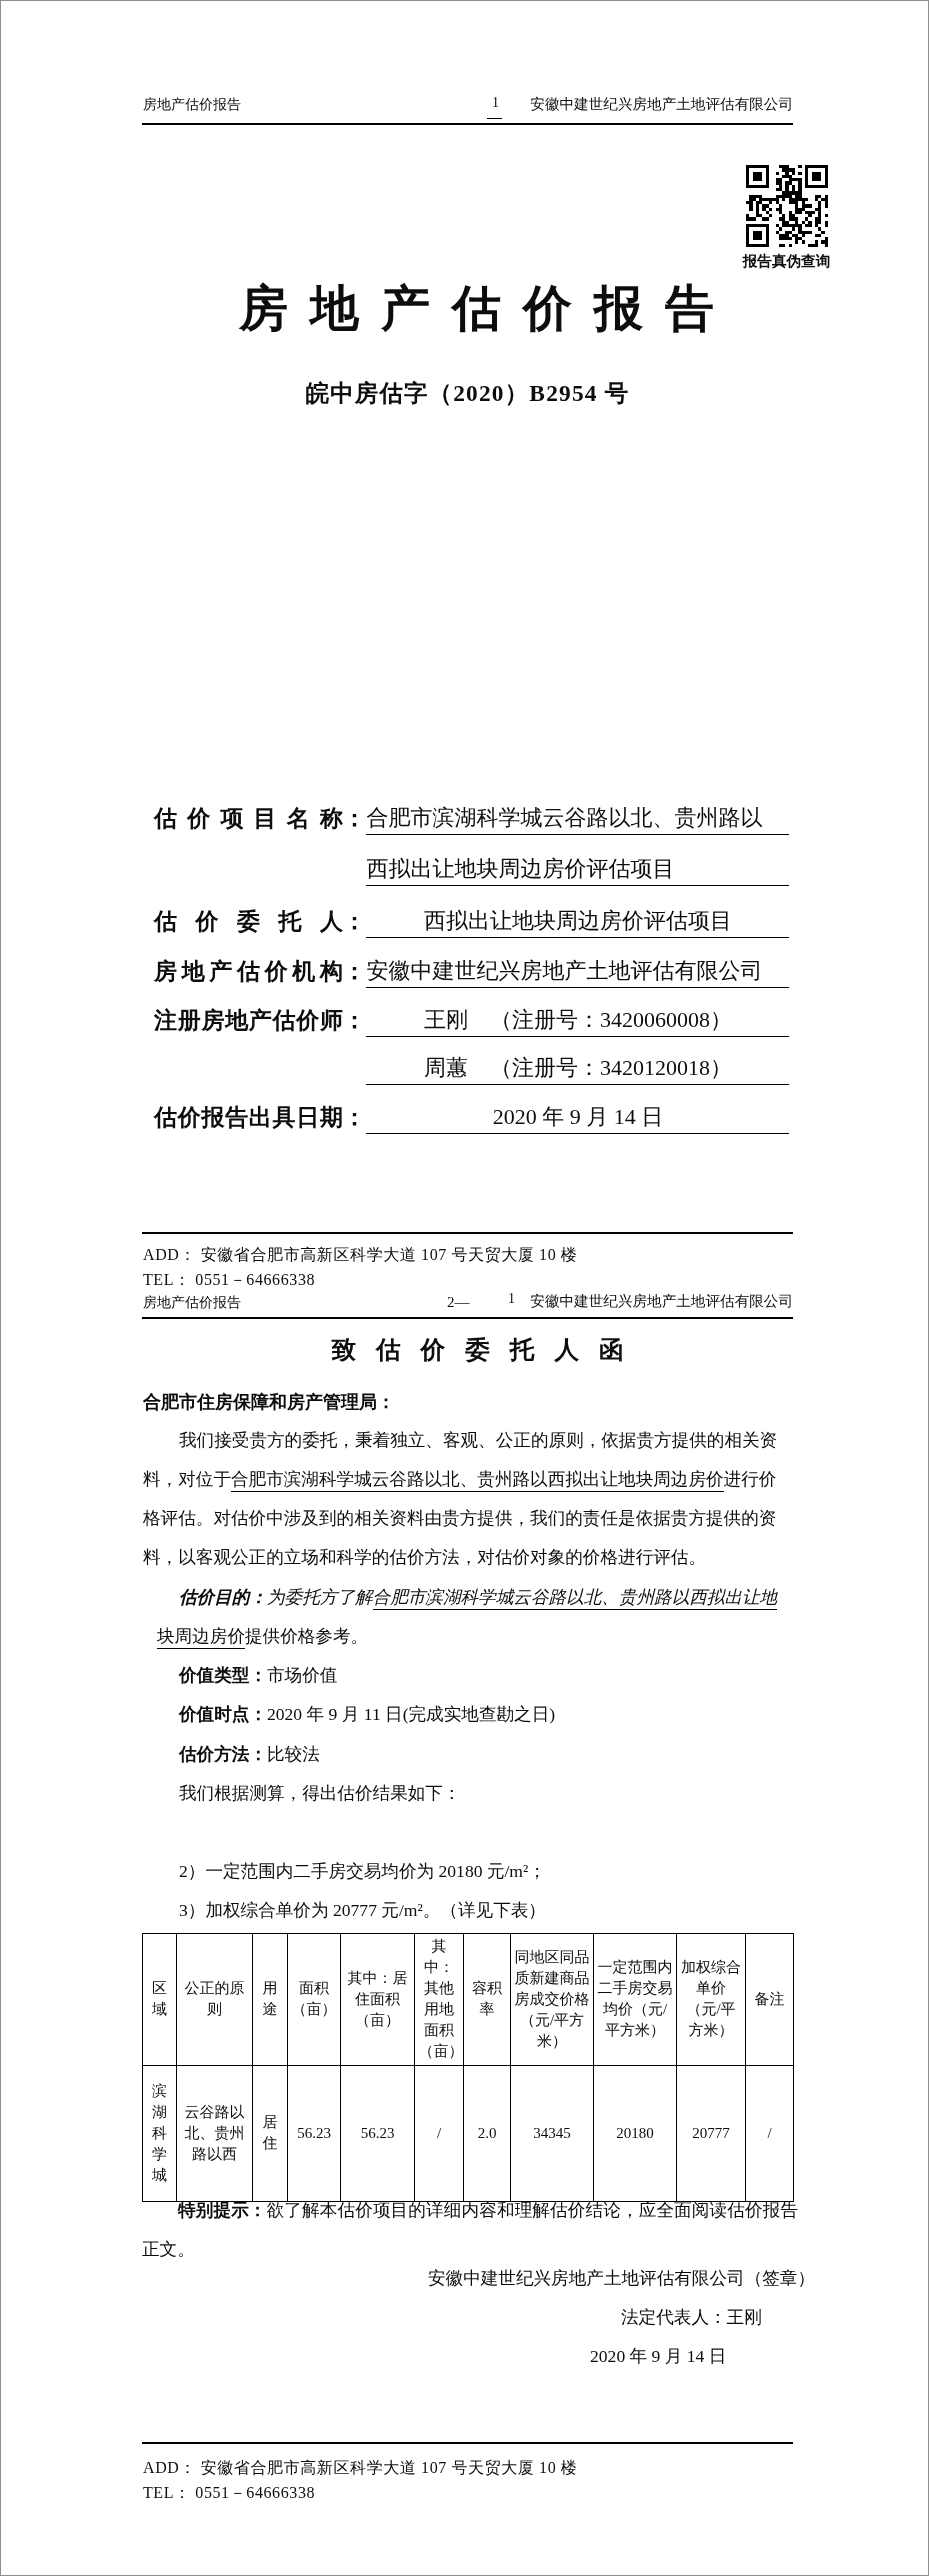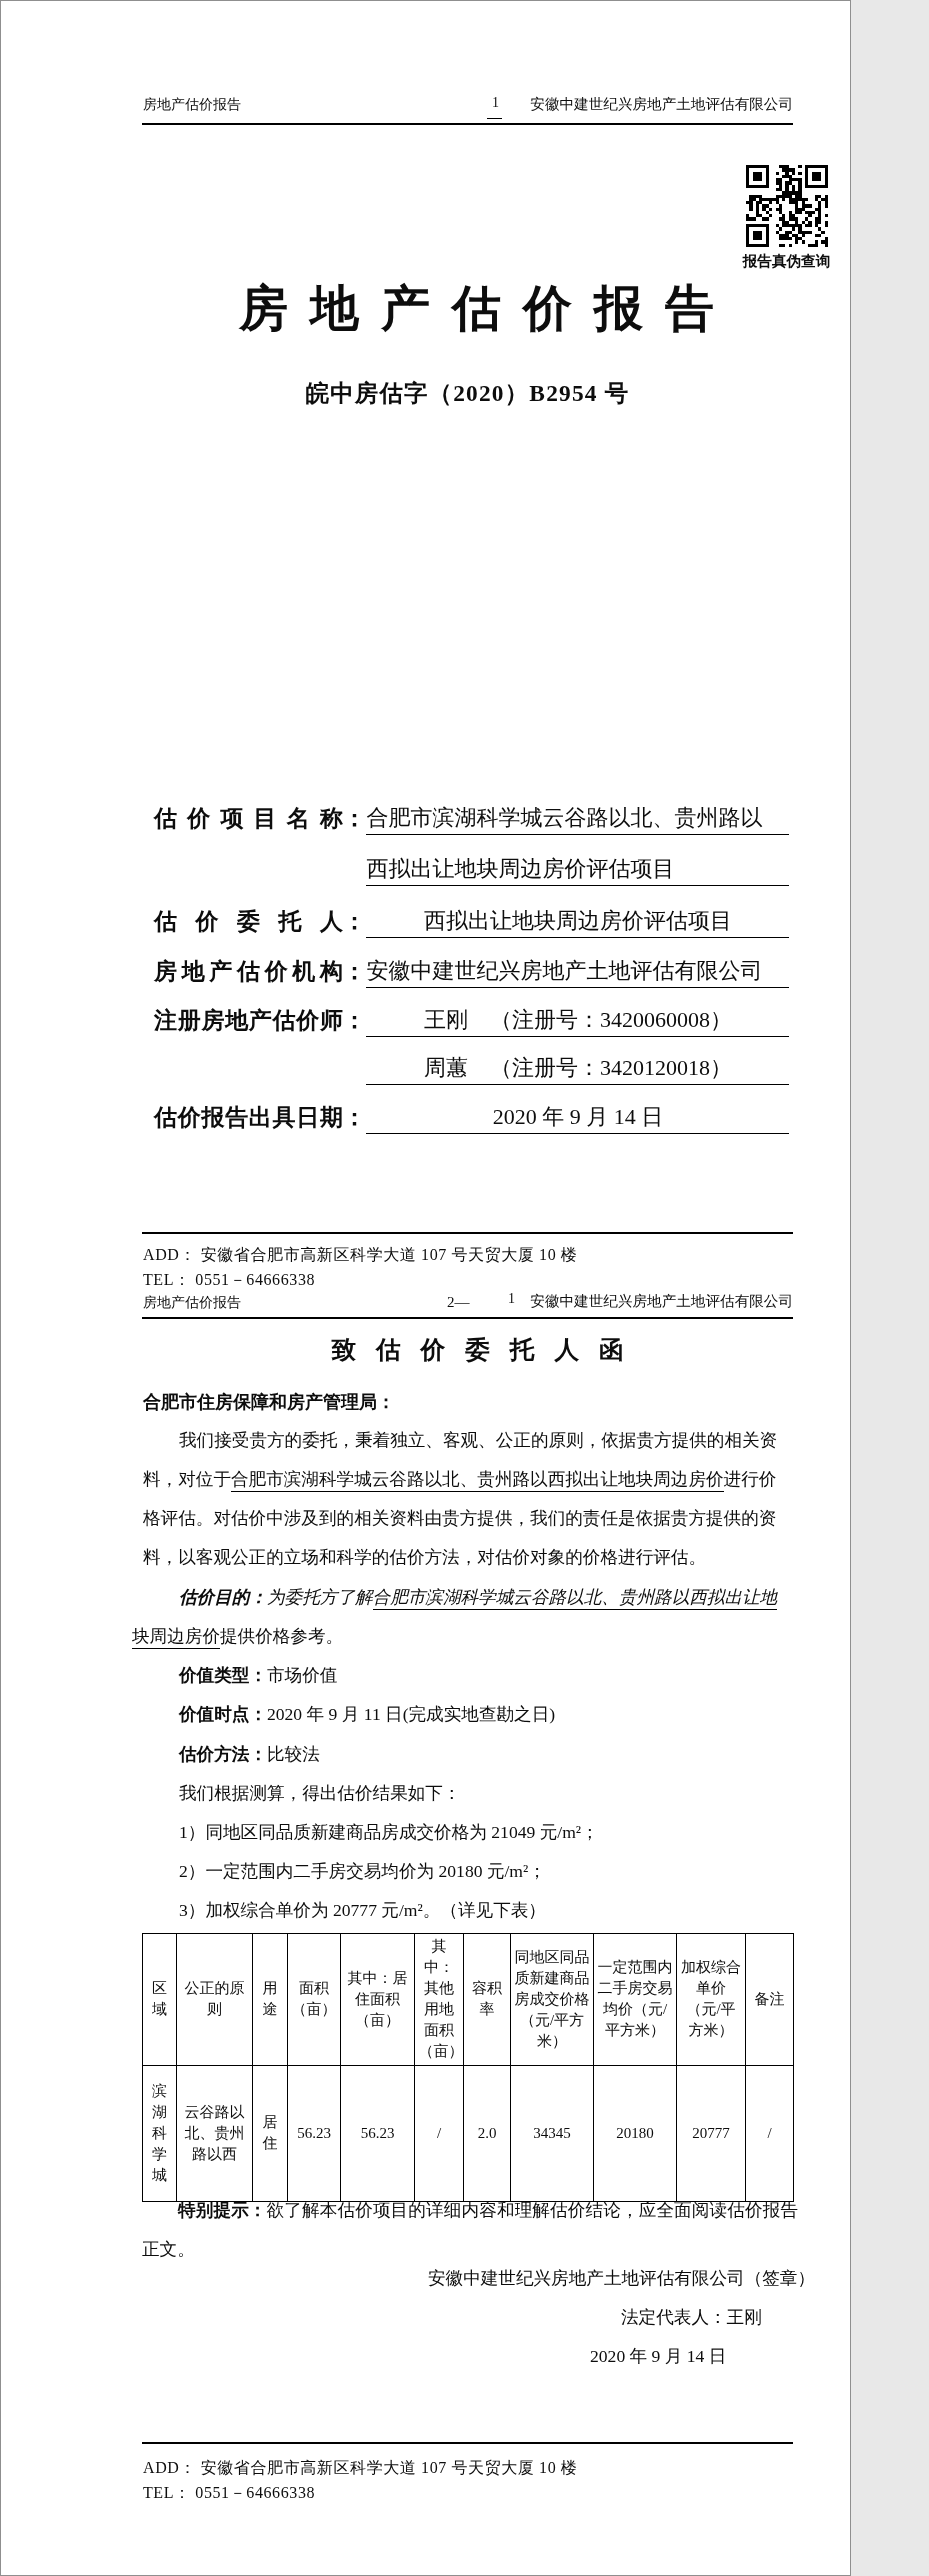--- a/index.html
+++ b/index.html
@@ -1,17 +1,17 @@
 <!DOCTYPE html>
 <html style="font-size:9.4px"><head>
 <meta charset="utf-8">
 <style>
   html,body{margin:0;padding:0;background:#e8e8e8;}
   body{font-family:"Liberation Serif","DejaVu Serif",serif;color:#0d0d0d;}
-  #sheet{position:relative;width:851px;height:2576px;background:#ffffff;
+  #sheet{position:relative;width:929px;height:2576px;background:#ffffff;
          border:0.6px solid #8f8f8f;box-sizing:border-box;overflow:hidden;}
   .abs{position:absolute;}
   .b{font-weight:bold;}
   .nw{white-space:nowrap;}
   .ctr{text-align:center;}
   .rt{text-align:right;}
   .rule{background:#000;}
   
   .hsm{font-size:14px;}
   .hco{font-size:14.6px;}
@@ -318,36 +318,35 @@
   <div class="abs bl" style="left:178px;top:1427px;">我们接受贵方的委托，秉着独立、客观、公正的原则，依据贵方提供的相关资</div>
   <div class="abs bl" style="left:142px;top:1466px;">
     <span>料，对位于</span><span class="u">合肥市滨湖科学城云谷路以北、贵州路以西拟出让地块周边房价</span><span>进行价</span>
   </div>
   <div class="abs bl" style="left:142px;top:1505px;">格评估。对估价中涉及到的相关资料由贵方提供，我们的责任是依据贵方提供的资</div>
   <div class="abs bl" style="left:142px;top:1544px;">料，以客观公正的立场和科学的估价方法，对估价对象的价格进行评估。</div>
 
   <div class="abs bl" style="left:178px;top:1584px;font-style:italic;">
     <span class="b">估价目的：</span><span>为委托方了解</span><span class="u">合肥市滨湖科学城云谷路以北、贵州路以西拟出让地</span>
   </div>
-  <div class="abs bl" style="left:131px;top:1623px;">
+  <div class="abs bl" style="left:156px;top:1623px;">
     <span class="u">块周边房价</span><span>提供价格参考。</span>
   </div>
 
   <div class="abs bl" style="left:178px;top:1662px;">
     <span class="b">价值类型：</span><span>市场价值</span>
   </div>
   <div class="abs bl" style="left:178px;top:1701px;">
     <span class="b">价值时点：</span><span>2020 年 9 月 11 日(完成实地查勘之日)</span>
   </div>
   <div class="abs bl" style="left:178px;top:1741px;">
     <span class="b">估价方法：</span><span>比较法</span>
   </div>
   <div class="abs bl" style="left:178px;top:1780px;">我们根据测算，得出估价结果如下：</div>
 
-  <div class="abs bl" style="left:178px;top:1819px;">1）同地区同品质新建商品房成交价格为 21049 元/m²；</div>
   <div class="abs bl" style="left:178px;top:1858px;">2）一定范围内二手房交易均价为 20180 元/m²；</div>
   <div class="abs bl" style="left:178px;top:1897px;">3）加权综合单价为 20777 元/m²。（详见下表）</div>
 
   <table class="rpt abs" style="left:141px;top:1932px;">
     <colgroup>
       <col style="width:34px">
         <col style="width:76px">
         <col style="width:35px">
         <col style="width:53px">
       <col style="width:74px">

